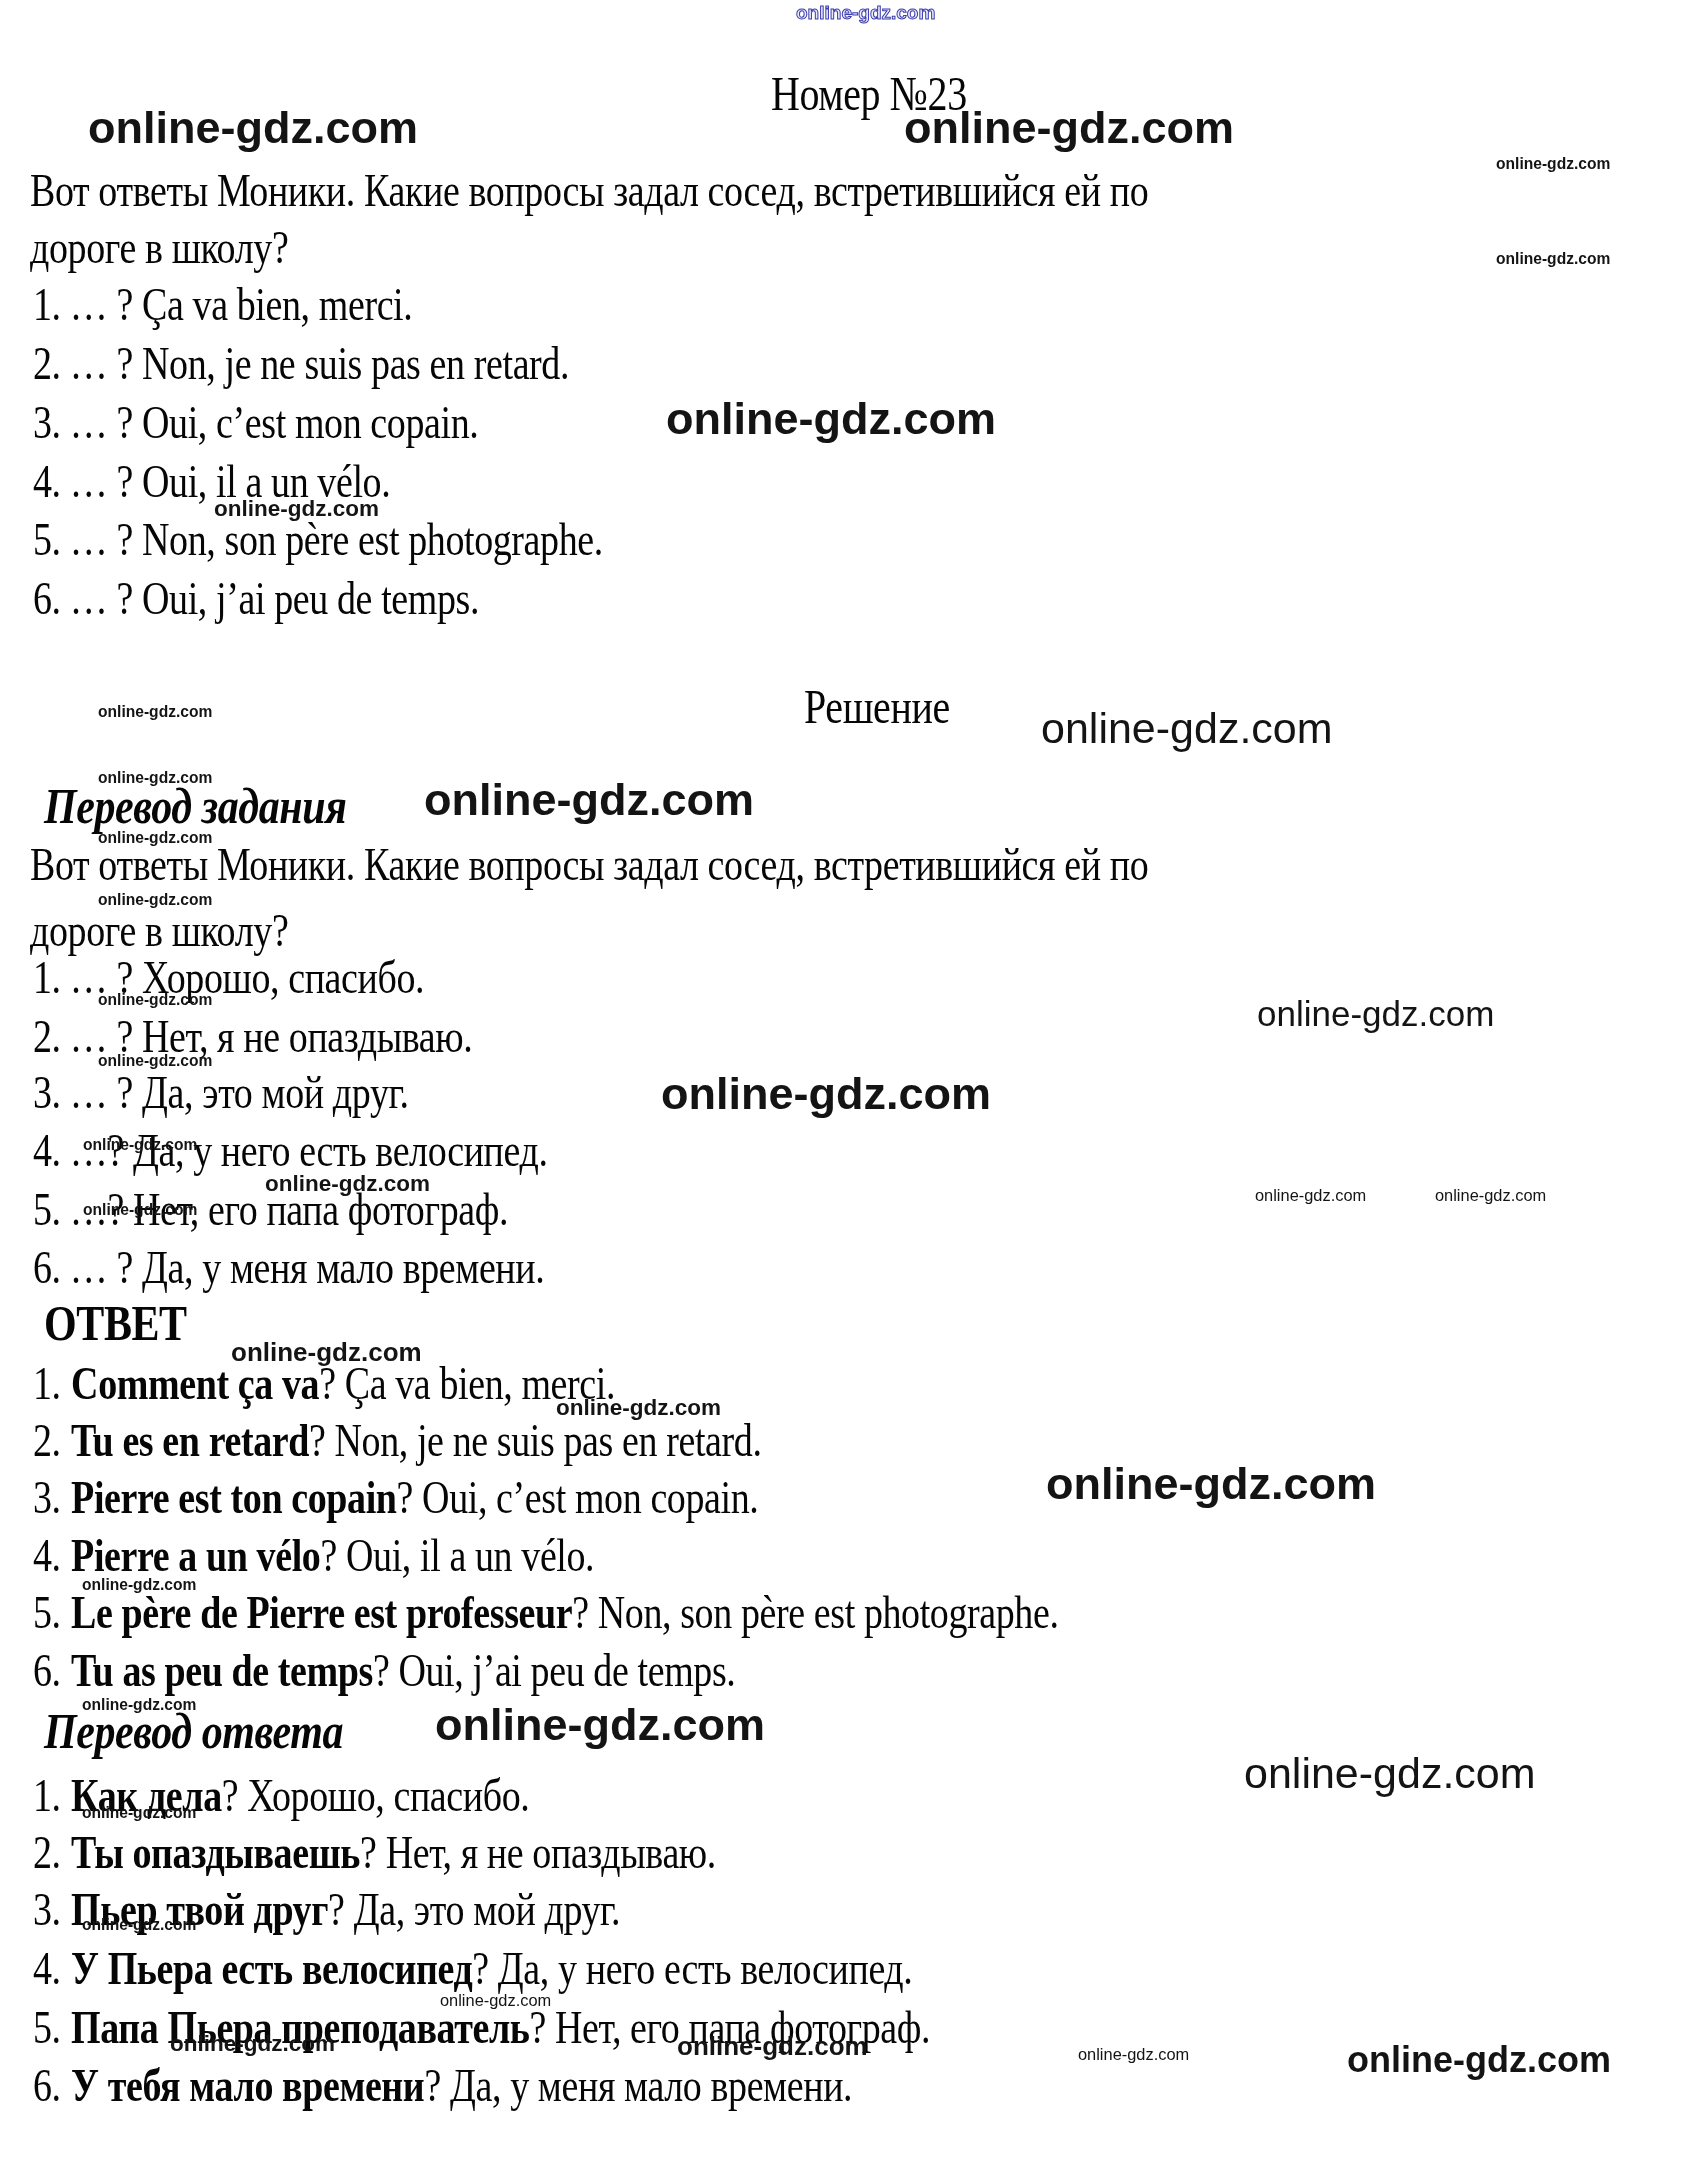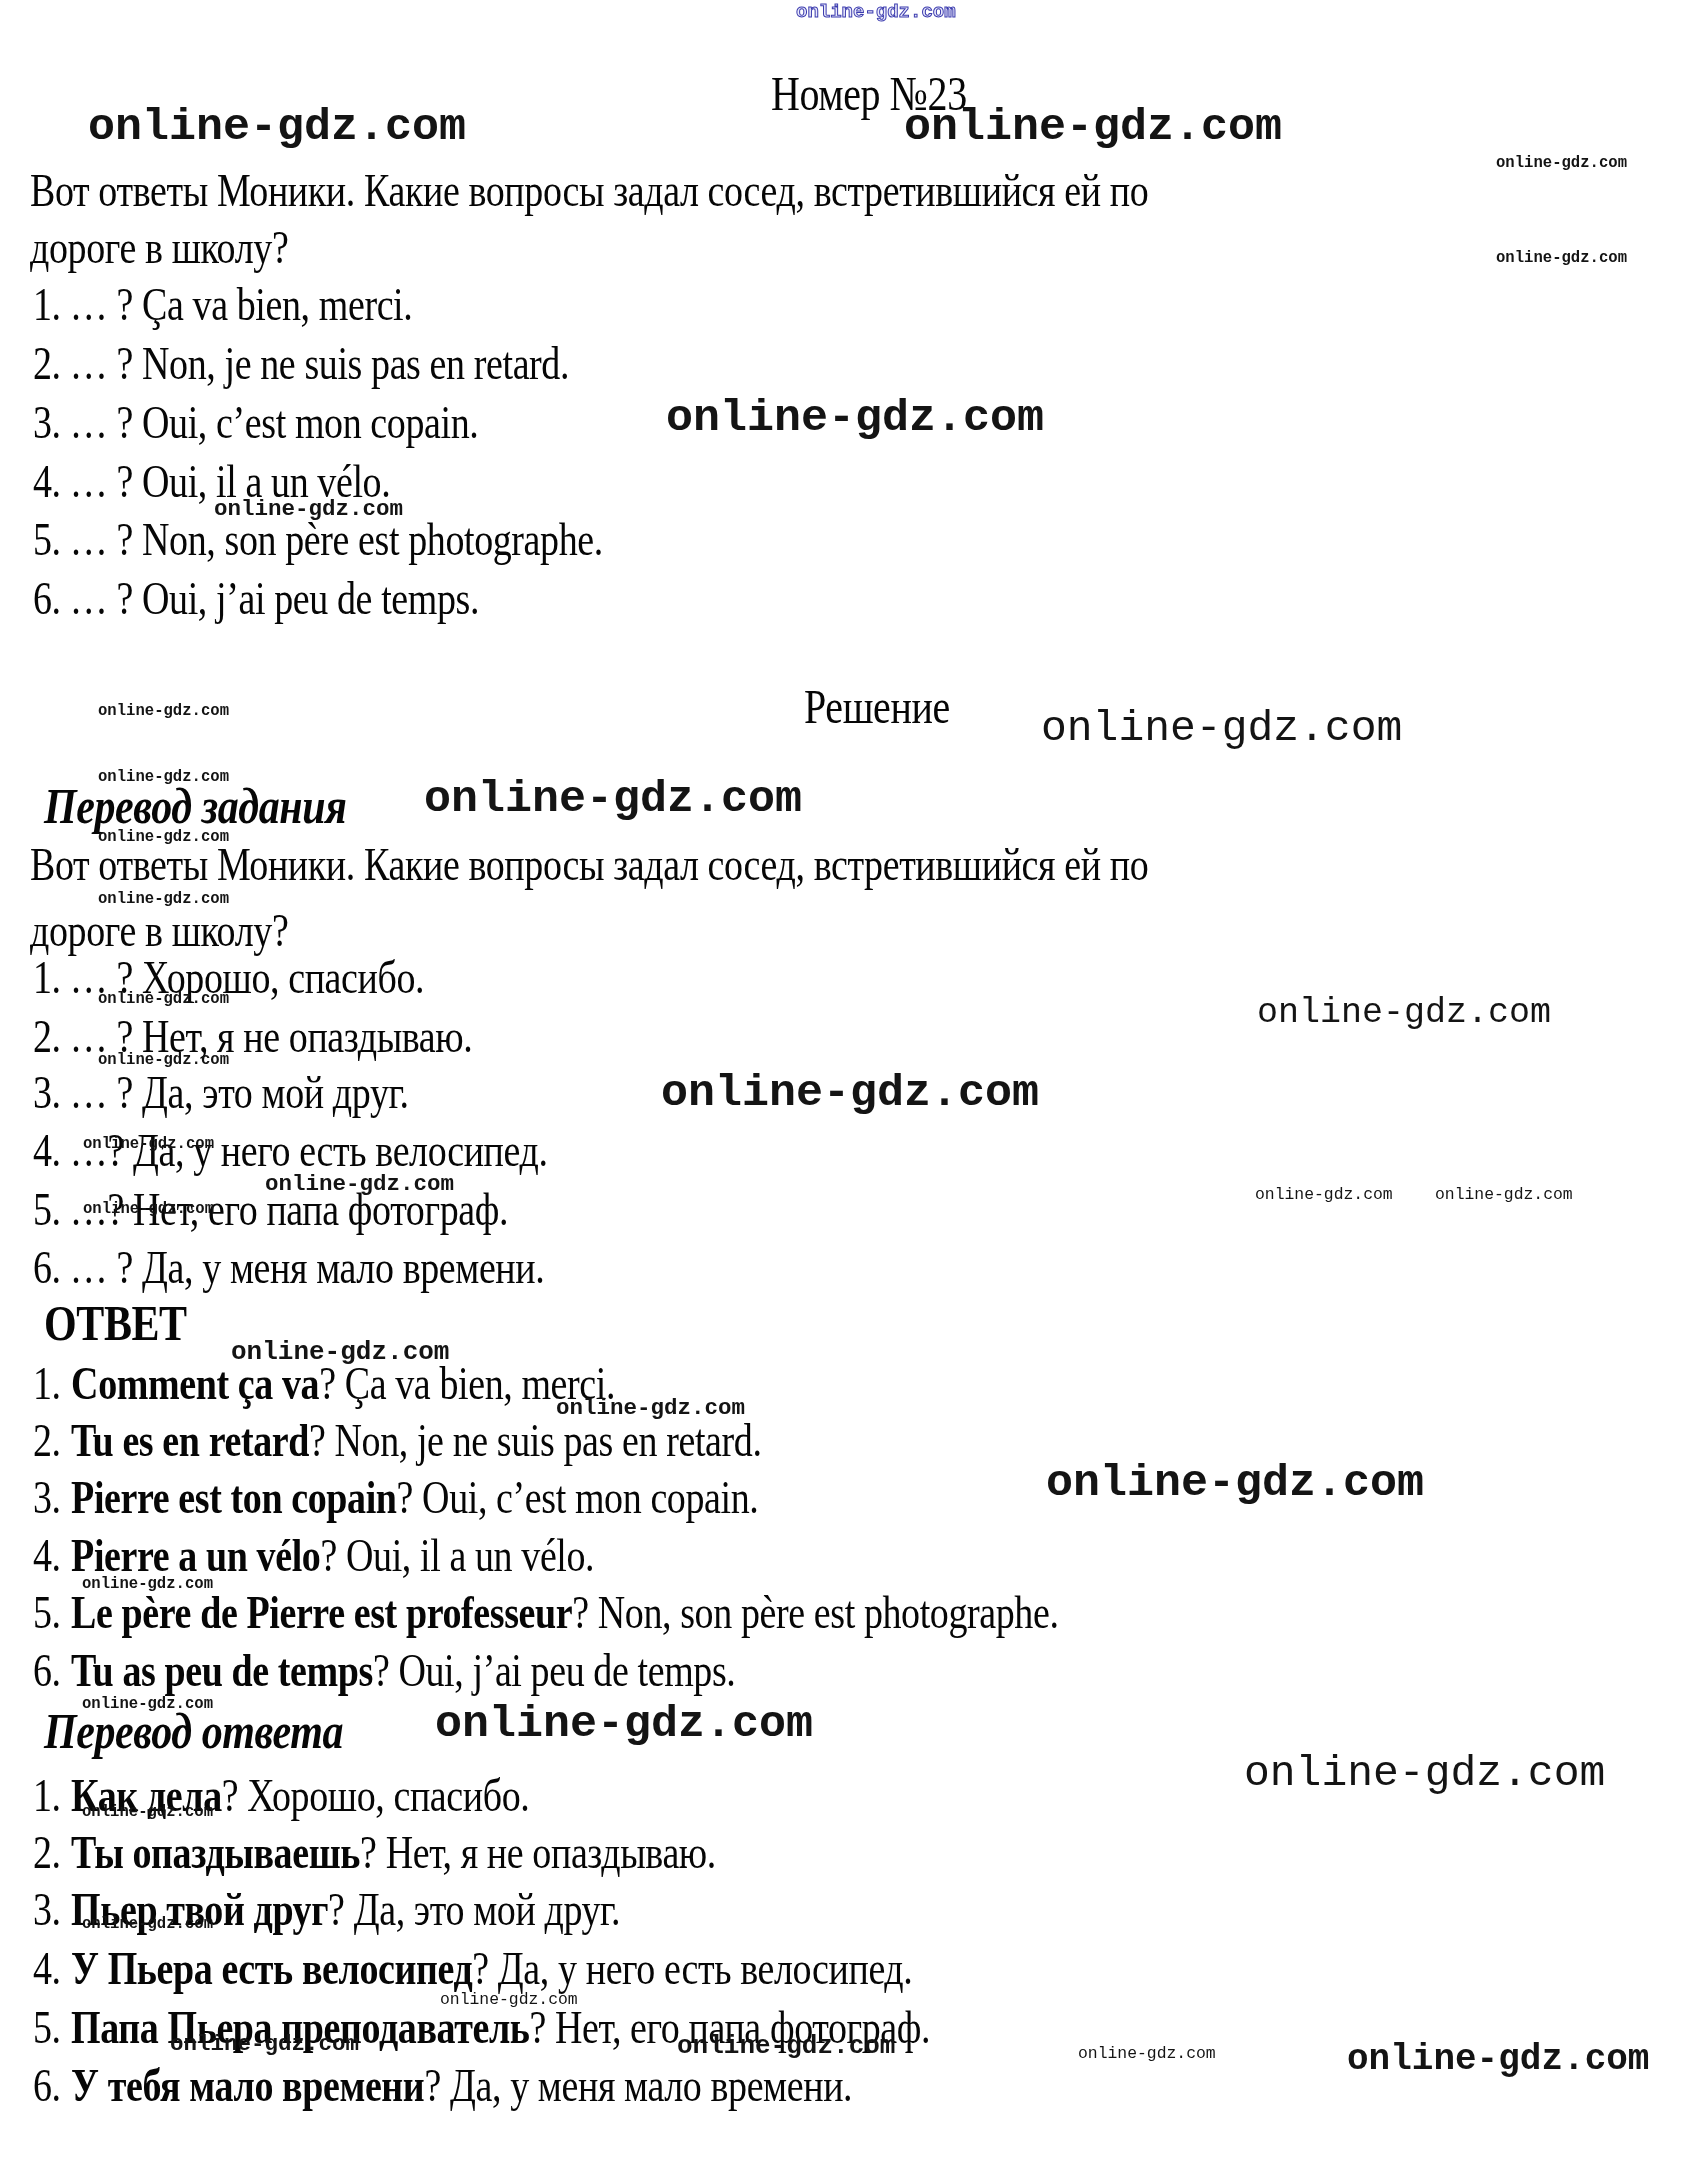--- a/index.html
+++ b/index.html
@@ -12,21 +12,21 @@
     position:absolute;white-space:nowrap;font-size:38px;line-height:1.1;
     letter-spacing:-0.4px;transform:scaleY(1.22);transform-origin:0 0;
   }
   .center-h{font-size:40px;}
   .label-bi{font-weight:700;font-style:italic;font-size:42px;}
   .answer-label{font-weight:700;font-size:42px;}
   .b{font-weight:700;}
   .num{margin-right:10.4px;}
   
   .wm{
-    position:absolute;font-family:Liberation Mono, monospace;color:#141414;
+    position:absolute;font-family:Liberation Sans, sans-serif;color:#141414;
     white-space:nowrap;line-height:1;
   }
   .wm-t  {font-size:15.6px;font-weight:600;}
   .wm-t2 {font-size:16.4px;font-weight:500;}
   .wm-s  {font-size:22.5px;font-weight:600;}
   .wm-s2 {font-size:26px;font-weight:600;}
   .wm-m  {font-size:35px;font-weight:400;}
   .wm-l  {font-size:36px;font-weight:600;}
   .wm-xl {font-size:43px;font-weight:500;}
   .wm-xlb{font-size:45px;font-weight:700;}

